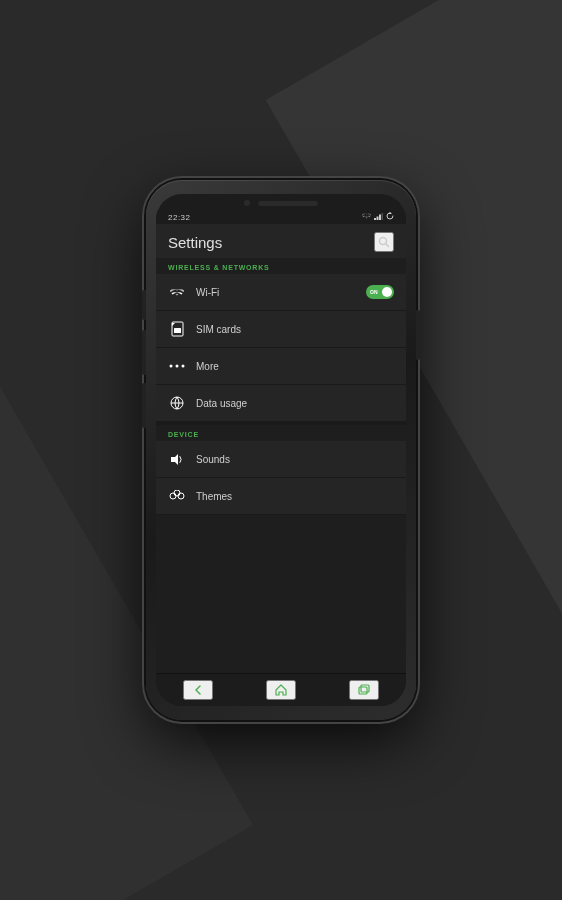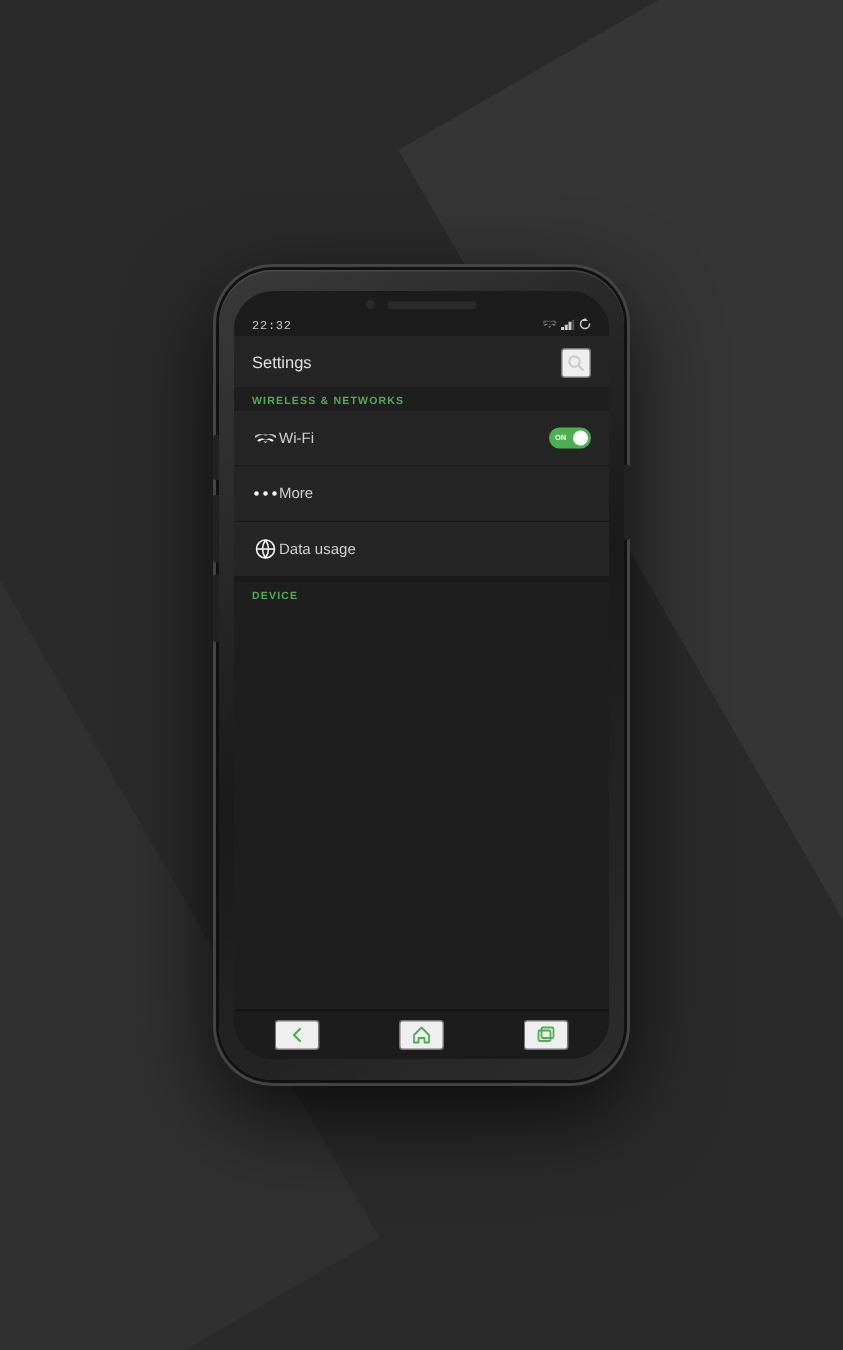--- a/index.html
+++ b/index.html
@@ -141,21 +141,21 @@
     
     .status-bar {
       display: flex;
       align-items: center;
       justify-content: space-between;
       padding: 2px 12px;
       background: #1c1c1c;
     }
 
     .status-time {
-      font-family: Liberation Mono, monospace;
+      font-family: Liberation Sans, sans-serif;
       font-size: 8px;
       color: #ccc;
       letter-spacing: 0.5px;
     }
 
     .status-icons {
       display: flex;
       align-items: center;
       gap: 3px;
     }
@@ -176,21 +176,21 @@
     .settings-header {
       display: flex;
       align-items: center;
       justify-content: space-between;
       padding: 8px 12px 6px;
       background: #252525;
     }
 
     .settings-title {
       font-family: sans-serif;
-      font-size: 11px;
+      font-size: 15px;
       color: #e0e0e0;
       font-weight: 500;
     }
 
     .search-icon-btn {
       width: 20px;
       height: 20px;
       display: flex;
       align-items: center;
       justify-content: center;
@@ -210,20 +210,21 @@
       background: #1e1e1e;
     }
 
     
     .setting-item {
       display: flex;
       align-items: center;
       padding: 9px 12px;
       background: #252525;
       border-bottom: 1px solid #1a1a1a;
+      gap: 10px;
     }
 
     .setting-icon {
       width: 18px;
       height: 18px;
       display: flex;
       align-items: center;
       justify-content: center;
       color: #bbb;
       font-size: 11px;
@@ -398,20 +399,30 @@
               <path d="M7 3.5 Q2.5 1 -0.5 4 L0.5 5 Q3.2 2.5 7 2.5 Q10.8 2.5 13.5 5 L14.5 4 Q11.5 1 7 3.5Z" opacity="0.7"></path>
             </svg>
           </div>
           <span class="setting-label">Wi-Fi</span>
           <div class="toggle-on">
             <div class="toggle-knob-on"></div>
           </div>
         </div>
 
 
+        <div class="setting-item">
+          <div class="setting-icon">
+            <svg width="13" height="16" viewBox="0 0 13 16" fill="none" stroke="white" stroke-width="1">
+              <rect x="1" y="1" width="11" height="14" rx="1"></rect>
+              <path d="M1 5 L4 2 L1 2Z" fill="white" stroke="none"></path>
+              <rect x="3" y="7" width="7" height="5" rx="0.5" fill="white" stroke="none"></rect>
+            </svg>
+          </div>
+          <span class="setting-label">SIM cards</span>
+        </div>
 
         <div class="setting-item">
           <div class="setting-icon">
             <svg width="16" height="6" viewBox="0 0 16 6" fill="white">
               <circle cx="2" cy="3" r="1.5"></circle>
               <circle cx="8" cy="3" r="1.5"></circle>
               <circle cx="14" cy="3" r="1.5"></circle>
             </svg>
           </div>
           <span class="setting-label">More</span>
@@ -426,22 +437,41 @@
               <line x1="1" y1="7" x2="13" y2="7" stroke="white"></line>
             </svg>
           </div>
           <span class="setting-label">Data usage</span>
         </div>
 
         <div class="section-divider"></div>
 
         <div class="section-label">DEVICE</div>
 
-
-
+        <div class="setting-item">
+          <div class="setting-icon">
+            <svg width="14" height="13" viewBox="0 0 14 13" fill="none" stroke="white" stroke-width="1">
+              <polygon points="1,4 5,4 8,1 8,12 5,9 1,9" fill="white" stroke="none"></polygon>
+              <path d="M10 3.5 Q12.5 6.5 10 9.5" stroke="white" stroke-linecap="round" fill="none"></path>
+            </svg>
+          </div>
+          <span class="setting-label">Sounds</span>
+        </div>
+
+
+        <div class="setting-item">
+          <div class="setting-icon">
+            <svg width="16" height="12" viewBox="0 0 16 12" fill="none" stroke="white" stroke-width="1">
+              <circle cx="4" cy="6" r="3"></circle>
+              <circle cx="12" cy="6" r="3"></circle>
+              <circle cx="8" cy="3" r="3"></circle>
+            </svg>
+          </div>
+          <span class="setting-label">Themes</span>
+        </div>
 
       </div>
 
       <div class="bottom-nav">
         <button class="nav-btn">
           <svg width="14" height="14" viewBox="0 0 14 14" fill="none" stroke="#4CAF50" stroke-width="1.5">
             <path d="M9 3 L5 7 L9 11" stroke-linecap="round" stroke-linejoin="round"></path>
           </svg>
         </button>
         <button class="nav-btn">

